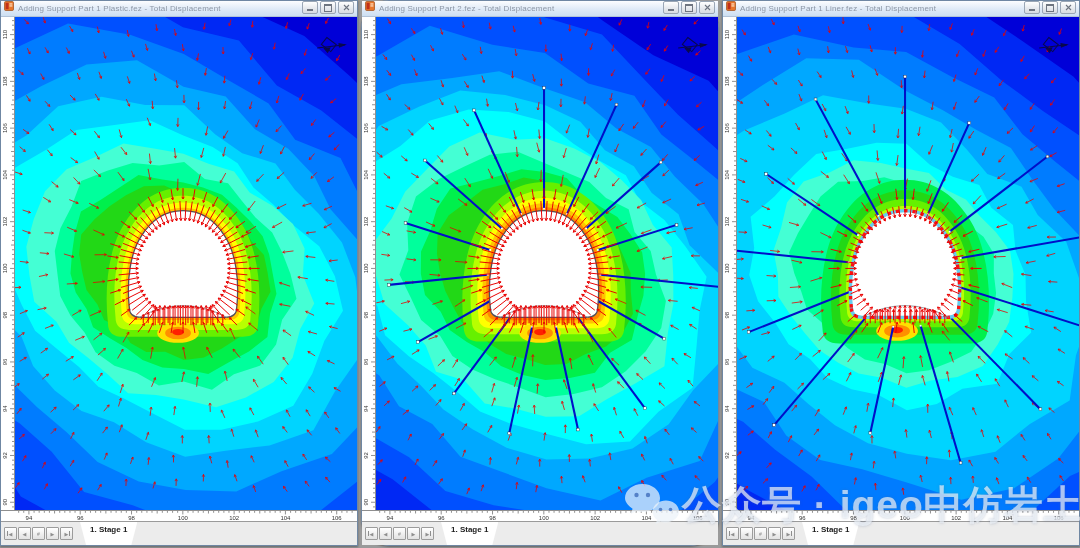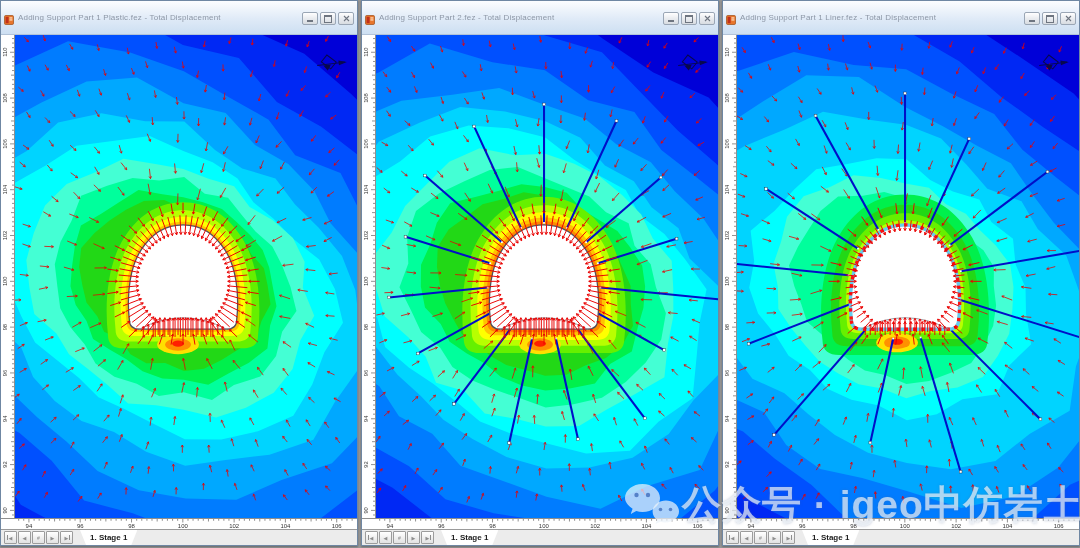--- a/index.html
+++ b/index.html
@@ -1,21 +1,21 @@
 <!DOCTYPE html>
 <html><head>
 <meta charset="utf-8">
 <style>
   html,body{margin:0;padding:0;}
   body{width:1080px;height:548px;background:#9a9a9a;position:relative;overflow:hidden;
        font-family:"Liberation Sans","DejaVu Sans",sans-serif;}
   .window{position:absolute;top:0;height:544px;width:356px;border:1px solid #6f87a3;
           background:#fff;display:flex;flex-direction:column;box-shadow:0 1px 2px rgba(0,0,0,.35);}
-  #win0{left:0;} #win1{left:361px;} #win2{left:722px;}
-  .titlebar{height:15px;flex:0 0 15px;display:flex;align-items:flex-end;gap:4px;padding:9px 3px;
+  #win0{left:0;} #win1{left:361px;border-radius:28px;} #win2{left:722px;}
+  .titlebar{height:15px;flex:0 0 15px;display:flex;align-items:flex-start;gap:4px;padding:0 3px;
             background:linear-gradient(#fcfdff,#dfeaf7 55%,#cddff2);border-bottom:1px solid #b2c3d8;}
   .appicon{width:10px;height:10px;flex:0 0 10px;display:block;}
   .title{font-size:8px;color:#8d97a6;white-space:nowrap;overflow:hidden;flex:1 1 auto;
          letter-spacing:.2px;line-height:15px;}
   .winbtns{display:flex;gap:2px;flex:0 0 auto;}
   .wbtn{width:14px;height:11px;border:1px solid #9aa6b5;border-radius:2px;
         background:linear-gradient(#ffffff,#e7eaee 55%,#d8dce1);display:flex;align-items:center;justify-content:center;}
   .g-min{width:6px;height:2px;background:#6e7580;margin-top:4px;}
   .g-res{width:6px;height:5px;border:1px solid #6e7580;border-top-width:2px;}
   .main{flex:1 1 auto;display:flex;min-height:0;}
@@ -23,21 +23,21 @@
   .vruler svg,.hruler svg,.canvas svg{display:block;width:100%;height:100%;}
   .canvas{flex:1 1 auto;min-width:0;background:#0000d8;}
   .hruler{flex:0 0 10px;background:#fff;border-top:1px solid #8f8f8f;padding-left:14px;box-sizing:border-box;}
   .tabbar{flex:0 0 15px;background:#ececec;border-top:1px solid #9a9a9a;display:flex;align-items:stretch;
           padding-left:3px;gap:1px;}
   .navbtns{display:flex;align-items:center;gap:1px;margin-right:6px;}
   .nb{width:11px;height:11px;border:1px solid #9c9c9c;border-radius:1px;background:linear-gradient(#ffffff,#e2e2e2);
       display:flex;align-items:center;justify-content:center;font-size:5px;color:#8e8e8e;position:relative;}
   .nb.bar-left::before,.nb.bar-right::after{content:'';position:absolute;top:3px;bottom:3px;width:1px;background:#8e8e8e;}
   .nb.bar-left::before{left:2px;} .nb.bar-right::after{right:2px;}
-  .tab{position:relative;background:#fff;margin-top:0;padding:1px 10px 0 10px;font-size:8px;font-weight:bold;
+  .tab{position:relative;background:#fff;margin-top:0;padding:1px 10px 8px 10px;font-size:8px;font-weight:bold;
        color:#1c1c1c;line-height:14px;clip-path:polygon(0 0,100% 0,calc(100% - 6px) 100%,6px 100%);
        filter:drop-shadow(0 0 .6px #555);}
   .watermark{position:absolute;left:624px;top:478px;display:flex;align-items:center;gap:2px;
              pointer-events:none;z-index:50;color:rgba(243,247,252,.68);font-size:39px;font-weight:bold;
              letter-spacing:1px;text-shadow:0 0 3px rgba(80,100,140,.35);white-space:nowrap;}
   .wxicon{width:56px;height:46px;flex:0 0 56px;}
 </style>
 </head>
 <body>
 

